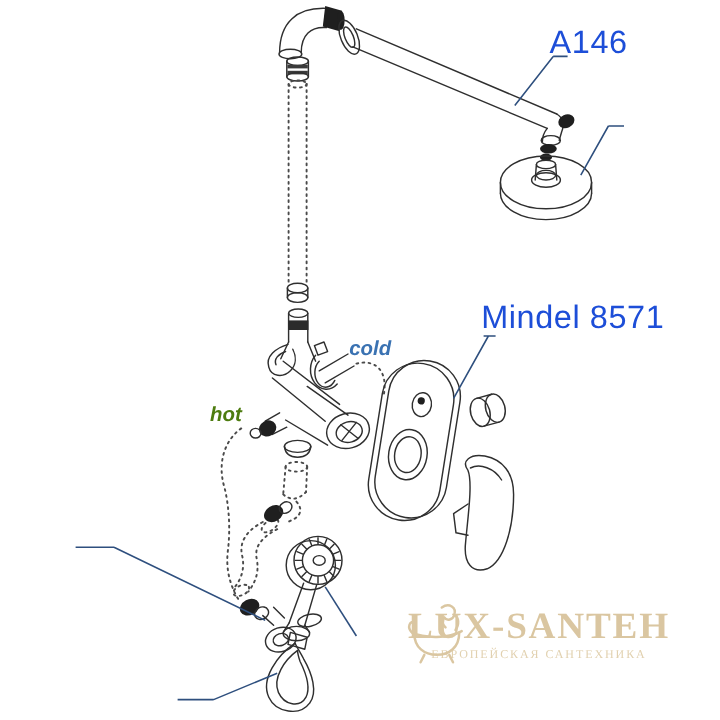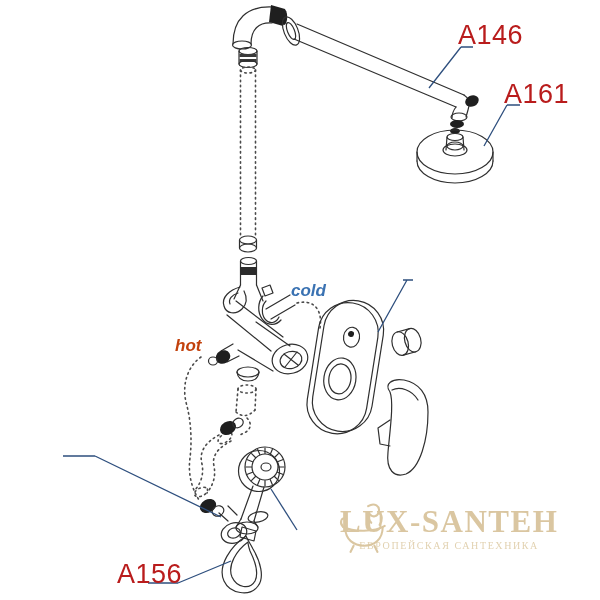--- a/index.html
+++ b/index.html
@@ -4,23 +4,23 @@
 <style>
   html,body{margin:0;padding:0;background:#fff;}
   .stage{position:relative;width:600px;height:600px;background:#ffffff;overflow:hidden;
          font-family:"Liberation Sans",sans-serif;}
   svg{position:absolute;left:0;top:0;}
   .art path,.art ellipse,.art circle,.art rect,.art line{vector-effect:non-scaling-stroke;}
   .ln{stroke:#2f2f2f;stroke-width:1.2;fill:none;stroke-linecap:round;stroke-linejoin:round;}
   .dk{fill:#1f1f1f;stroke:none;}
   .dot{stroke:#4a4a4a;stroke-width:1.6;fill:none;stroke-dasharray:1.5 3.6;stroke-linecap:round;}
   .leader{stroke:#2e4f7e;stroke-width:1.3;fill:none;}
-  .plabel{position:absolute;color:#b91c1c;font-size:27px;letter-spacing:.5px;white-space:nowrap;}
+  .plabel{position:absolute;color:#1d4ed8;font-size:27px;letter-spacing:.5px;white-space:nowrap;}
   .wlabel{position:absolute;font-size:17px;font-weight:bold;font-style:italic;white-space:nowrap;}
-  .hot{color:#c2410c;}
+  .hot{color:#4d7c0f;}
   .cold{color:#3a72b2;}
   .watermark{position:absolute;left:336px;top:500px;display:flex;align-items:flex-start;opacity:.95;}
   .wm-text{margin-left:4px;}
   .brand{font-family:"Liberation Serif",serif;font-weight:600;font-size:31px;line-height:31px;
          color:#d9c49c;letter-spacing:1.5px;white-space:nowrap;margin-top:6px;text-align:center;}
   .tagline{font-family:"Liberation Serif",serif;font-size:10px;letter-spacing:1.6px;color:#e0cfac;
            text-align:center;margin-top:3px;white-space:nowrap;}
 </style>
 </head>
 <body>
@@ -185,19 +185,18 @@
       <path class="leader" d="M461,47 h12 M461,47 L429,88"></path>
       <path class="leader" d="M507,105 h13 M507,105 L484,146"></path>
       <path class="leader" d="M403,280 h10 M407,280 L378,332"></path>
       <path class="leader" d="M63,456 h32 M95,456 L221,517"></path>
       <path class="leader" d="M297,530 L271,489"></path>
       <path class="leader" d="M148,583 h30 M178,583 L231,561"></path>
     </g>
   </svg>
 
   <div class="plabel" style="left:458px;top:20px;">A146</div>
-  <div class="plabel" style="left:504px;top:79px;">A161</div>
-  <div class="plabel" style="left:117px;top:559px;">A156</div>
+  <div class="plabel" style="left:401px;top:249px;">Mindel 8571</div>
 
   <div class="wlabel cold" style="left:291px;top:281px;">cold</div>
   <div class="wlabel hot" style="left:175px;top:336px;">hot</div>
 
 </div>
 
 </body></html>

